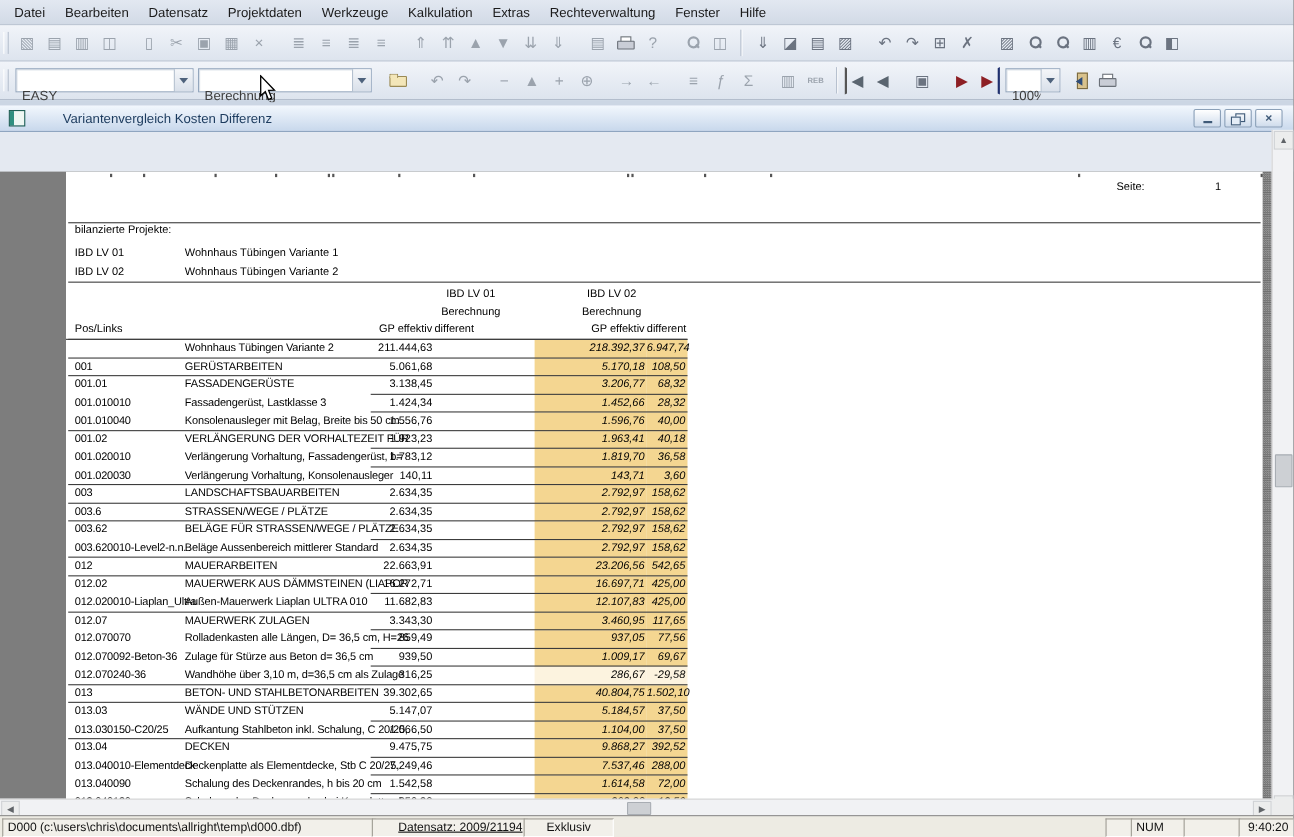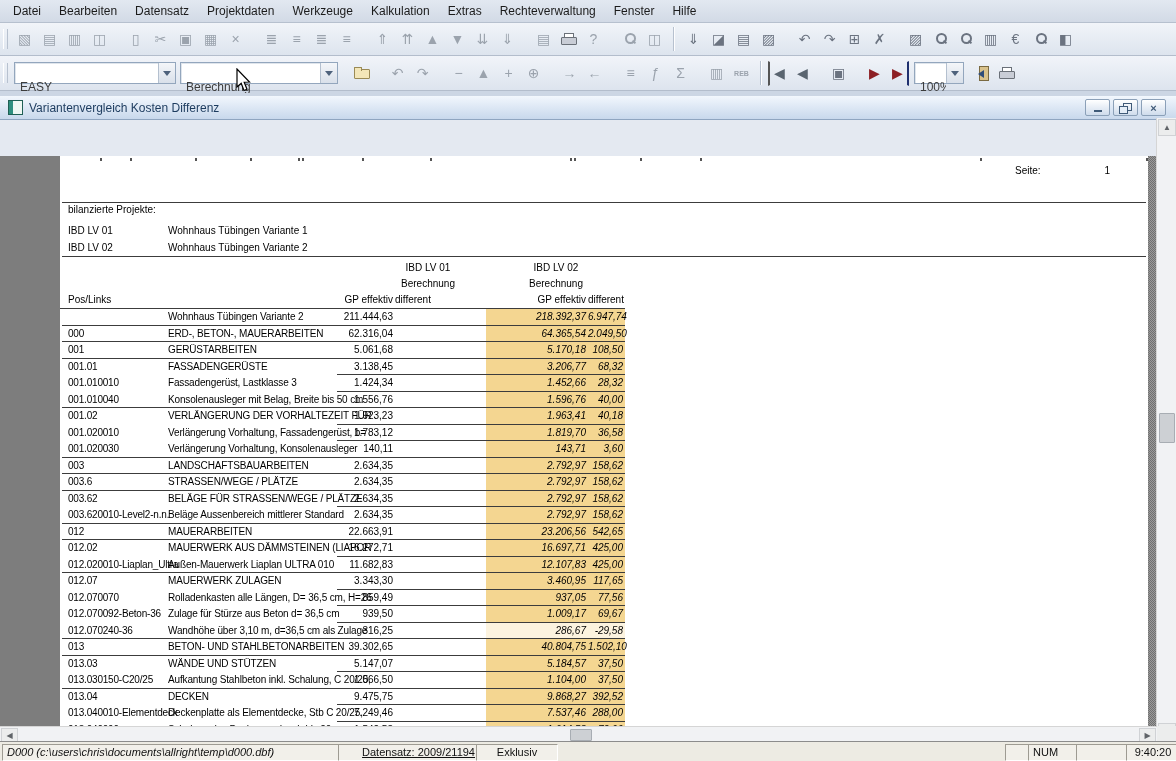--- a/index.html
+++ b/index.html
@@ -43,21 +43,21 @@
   .combo .cval{flex:1;font-size:12px;color:#3c3c3c;padding:15px 5px;line-height:19px;overflow:hidden;white-space:nowrap;}
   .combo .cbtn{width:16px;background:linear-gradient(#f4f6f9,#d9e0ea);border-left:1px solid #b4c0cf;
                display:flex;align-items:center;justify-content:center;}
   .combo .cbtn::after{content:"";width:0;height:0;border:4px solid transparent;border-top:5px solid #4e627c;margin-top:4px;}
   .combo1{width:160px;margin-left:2px;}
   .combo2{width:156px;margin-left:4px;}
   .comboz{width:48px;}
   .gapstrip{height:5px;background:#ccd6e4;}
   
   .childbar{height:23px;background:linear-gradient(#f2f7fd,#c8d8ec);border-bottom:1px solid #8fa5c0;
-            display:flex;align-items:center;padding:0 6px;}
+            display:flex;align-items:center;padding:0 6px;gap:28px;}
   .child-icon{width:13px;height:13px;margin:0 6px 0 2px;border:1px solid #1f5f55;
               background:linear-gradient(90deg,#2f8f7f 0 4px,#eef7f3 4px);flex:0 0 auto;}
   .child-title{font-size:12px;color:#1c3b5e;flex:1;white-space:nowrap;}
   .winbtns{display:flex;gap:3px;margin-right:4px;}
   .winbtn{width:23px;height:15px;border:1px solid #8ba0b8;border-radius:2px;
           background:linear-gradient(#ffffff,#cfdcec);position:relative;
           display:flex;align-items:center;justify-content:center;font-size:11px;color:#3f5a78;}
   .winbtn.min::after{content:"";width:8px;height:2px;background:#3f5a78;margin-top:6px;}
   .winbtn.res::before{content:"";position:absolute;left:9px;top:3px;width:7px;height:6px;border:1px solid #3f5a78;}
   .winbtn.res::after{content:"";position:absolute;left:5px;top:6px;width:7px;height:6px;border:1px solid #3f5a78;background:#e4edf7;}
@@ -293,30 +293,20 @@
             <span class="ccode"></span>
             <span class="cdesc">Wohnhaus Tübingen Variante 2</span>
             <span class="num">211.444,63</span>
             <span class="num"></span>
             <span></span>
             <span class="num cgp2">218.392,37</span>
             <span class="num cd2">6.947,74</span>
           </div>
           <div class="trow tgrid cat">
             <span></span>
-            <span class="ccode">000</span>
-            <span class="cdesc">ERD-, BETON-, MAUERARBEITEN</span>
-            <span class="num">62.316,04</span>
-            <span class="num"></span>
-            <span></span>
-            <span class="num cgp2">64.365,54</span>
-            <span class="num cd2">2.049,50</span>
-          </div>
-          <div class="trow tgrid cat">
-            <span></span>
             <span class="ccode">001</span>
             <span class="cdesc">GERÜSTARBEITEN</span>
             <span class="num">5.061,68</span>
             <span class="num"></span>
             <span></span>
             <span class="num cgp2">5.170,18</span>
             <span class="num cd2">108,50</span>
           </div>
           <div class="trow tgrid cat">
             <span></span>
@@ -570,21 +560,21 @@
   </div>
 
   <div class="hscroll">
     <span class="sbtn" style="left:1px;top:1px;width:15px;height:12px;">◀</span>
     <span class="sthumb" style="left:570px;top:2px;width:20px;height:10px;"></span>
     <span class="sbtn" style="right:1px;top:1px;width:15px;height:12px;">▶</span>
   </div>
   <div class="corner"></div>
 
   <div class="statusbar">
-    <span class="scell" style="left:2px;width:330px;font-style:italic;">D000 (c:\users\chris\documents\allright\temp\d000.dbf)</span>
+    <span class="scell" style="left:2px;width:330px;">D000 (c:\users\chris\documents\allright\temp\d000.dbf)</span>
     <span class="scell" style="left:338px;width:132px;text-align:right;text-decoration:underline;">Datensatz: 2009/21194</span>
     <span class="scell" style="left:476px;width:72px;text-align:center;">Exklusiv</span>
     <span class="scell" style="left:1005px;width:15px;"></span>
     <span class="scell" style="left:1028px;width:40px;text-align:left;">NUM</span>
     <span class="scell" style="left:1076px;width:42px;"></span>
     <span class="scell" style="left:1126px;width:44px;text-align:center;">9:40:20</span>
   </div>
 
   <svg class="cursor" viewBox="0 0 18 26">
     <path d="M4 1 L4 19 L8.2 15.2 L11 22.5 L14 21.2 L11.2 14.2 L16.5 14 Z" fill="#fff" stroke="#000" stroke-width="1.2"></path>

